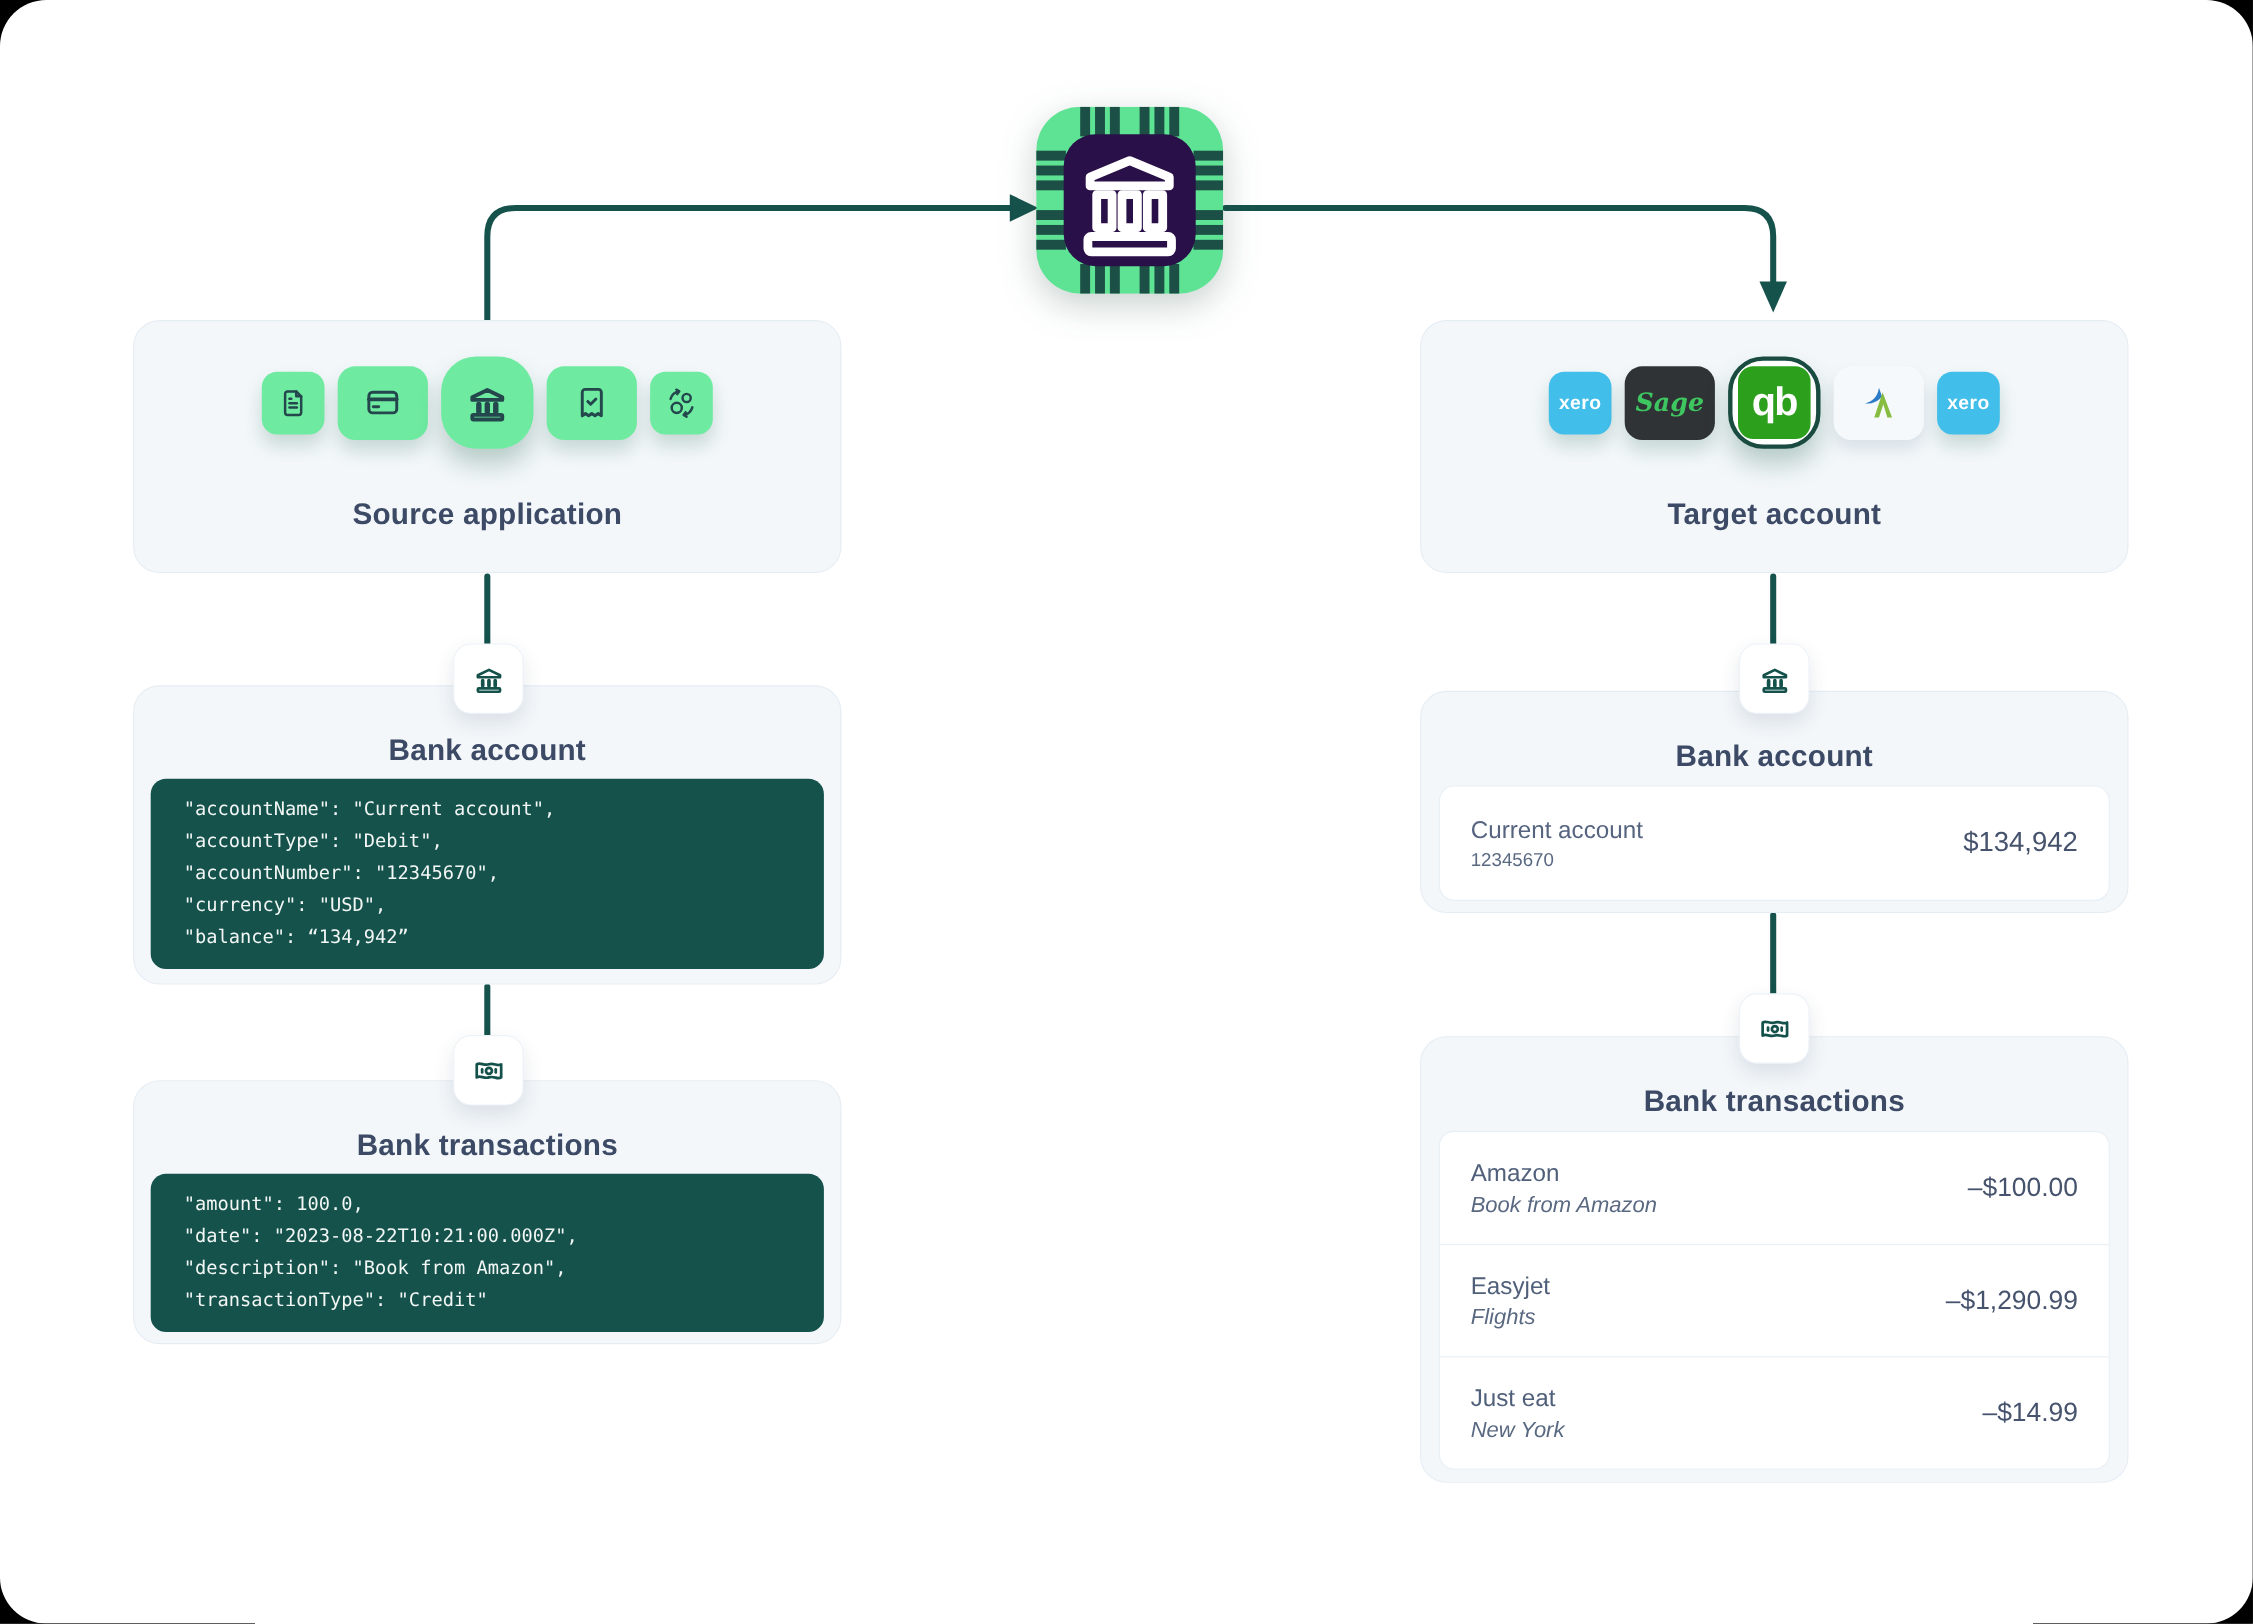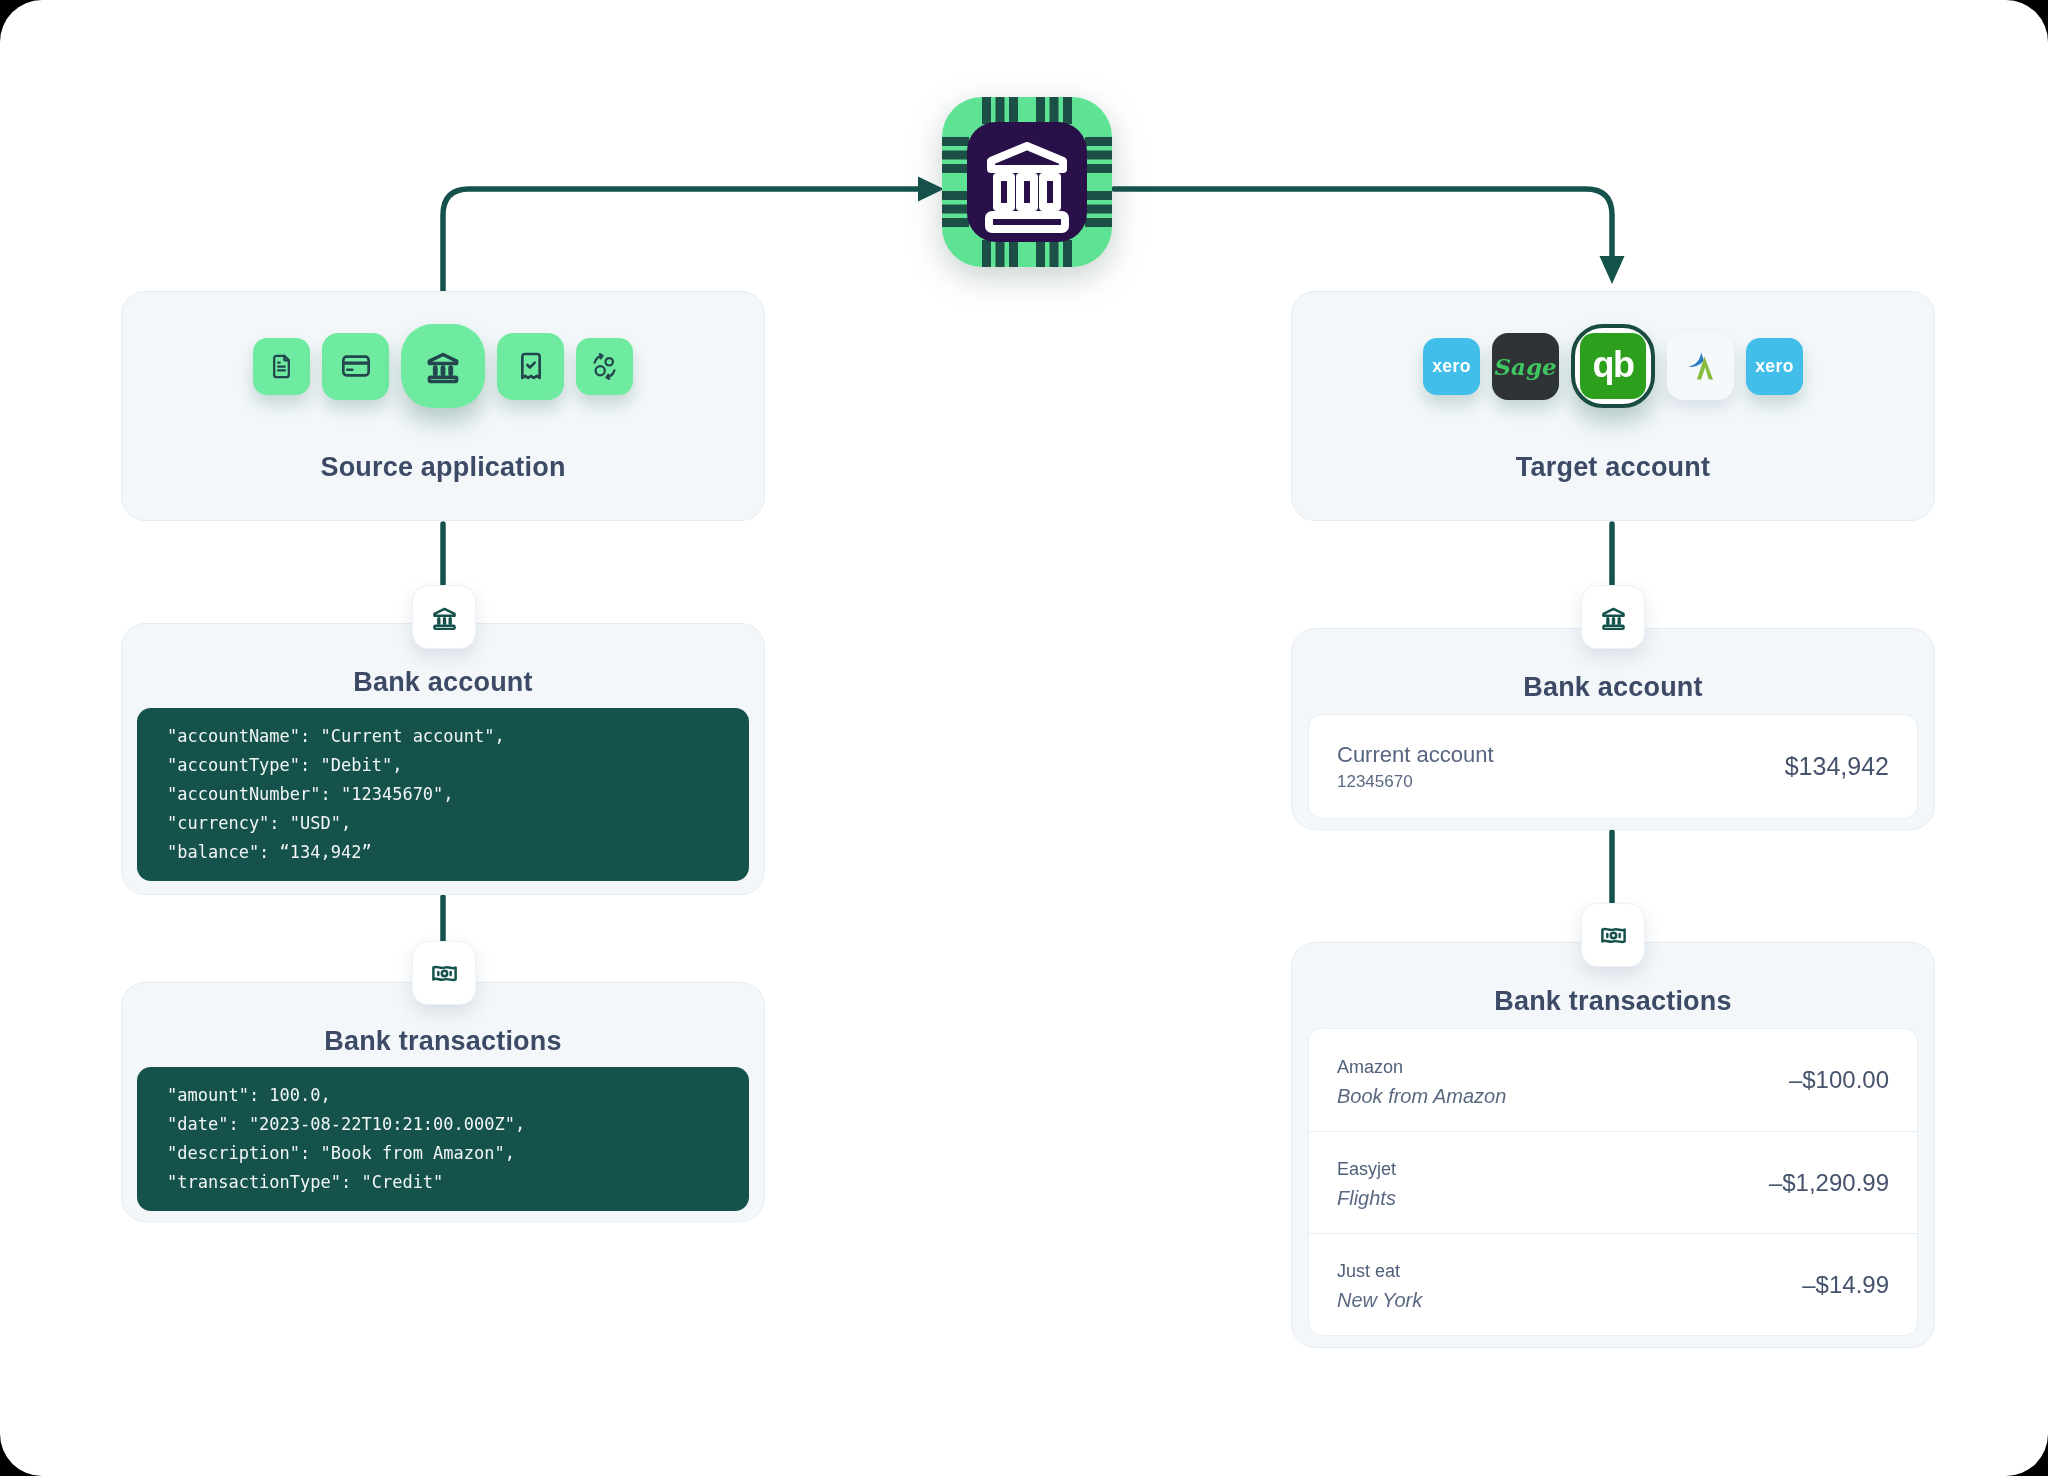--- a/index.html
+++ b/index.html
@@ -20,21 +20,21 @@
   .panel-title{margin:0;font-size:27px;line-height:32px;font-weight:700;color:#3C4A66;letter-spacing:.2px;}
 
   
   .top-card{left:auto;top:291px;width:644px;height:230px;padding-top:31px;}
   .top-card .tile-row{display:flex;align-items:center;justify-content:center;gap:12px;height:86px;}
   .top-card .panel-title{margin-top:42px;}
 
   .tile{display:flex;align-items:center;justify-content:center;background:#6FEBA1;
         box-shadow:0 10px 16px rgba(27,94,70,.20);}
   .tile.s{width:57px;height:57px;border-radius:14px;}
-  .tile.m{width:67px;height:67px;border-radius:16px;}
+  .tile.m{width:82px;height:67px;border-radius:16px;}
   .tile.l{width:84px;height:84px;border-radius:32px;box-shadow:0 14px 22px rgba(27,94,70,.28);}
 
   .tile-xero{background:#41BEEA;color:#fff;font-size:17.5px;font-weight:700;letter-spacing:.4px;}
   .tile-sage{background:#2F3336;color:#3EC760;font-size:23px;font-weight:700;font-style:italic;
              font-family:"DejaVu Serif", serif;}
   .tile-qb-outer{background:#fff;border:4px solid #1A4B40;border-radius:22px;box-sizing:border-box;
                  box-shadow:0 14px 22px rgba(27,94,70,.28);}
   .tile-qb-inner{width:66px;height:66px;background:#2CA01C;border-radius:14px;display:flex;
                  align-items:center;justify-content:center;color:#fff;font-size:36px;font-weight:700;
                  letter-spacing:-1.5px;padding-bottom:3px;box-sizing:border-box;}
@@ -51,21 +51,21 @@
         padding:14px 30px;color:#F2F6F5;font-family:"DejaVu Sans Mono", monospace;font-size:17px;
         line-height:29px;text-align:left;align-self:center;}
   .mini-card{margin-top:11px;width:610px;background:#fff;border:1.5px solid #E7EFF6;border-radius:14px;
              box-sizing:border-box;}
   .account-row{display:flex;align-items:center;justify-content:space-between;padding:0 28px;height:103px;}
   .acct-name{font-size:22px;font-weight:500;color:#56647F;line-height:28px;}
   .acct-number{font-size:17px;color:#5A6982;margin-top:3px;}
   .acct-balance{font-size:25px;font-weight:500;color:#46536D;}
   .tx-row{display:flex;align-items:center;justify-content:space-between;padding:0 28px;height:102px;box-sizing:border-box;}
   .tx-row + .tx-row{border-top:1.5px solid #E7EFF6;gap:24px;}
-  .tx-merchant{font-size:18px;font-weight:500;color:#50607A;line-height:28px;}
+  .tx-merchant{font-size:22px;font-weight:500;color:#50607A;line-height:28px;}
   .tx-desc{font-size:20px;color:#5A6982;margin-top:4px;font-style:italic;}
   .tx-amount{font-size:24px;font-weight:500;color:#46536D;}
 </style>
 </head>
 <body>
 
 <div class="page">
 
   <svg class="connectors" width="2048" height="1476" viewBox="0 0 2048 1476">
     <g stroke="#15524B" stroke-width="5.5" fill="none" stroke-linecap="round">

